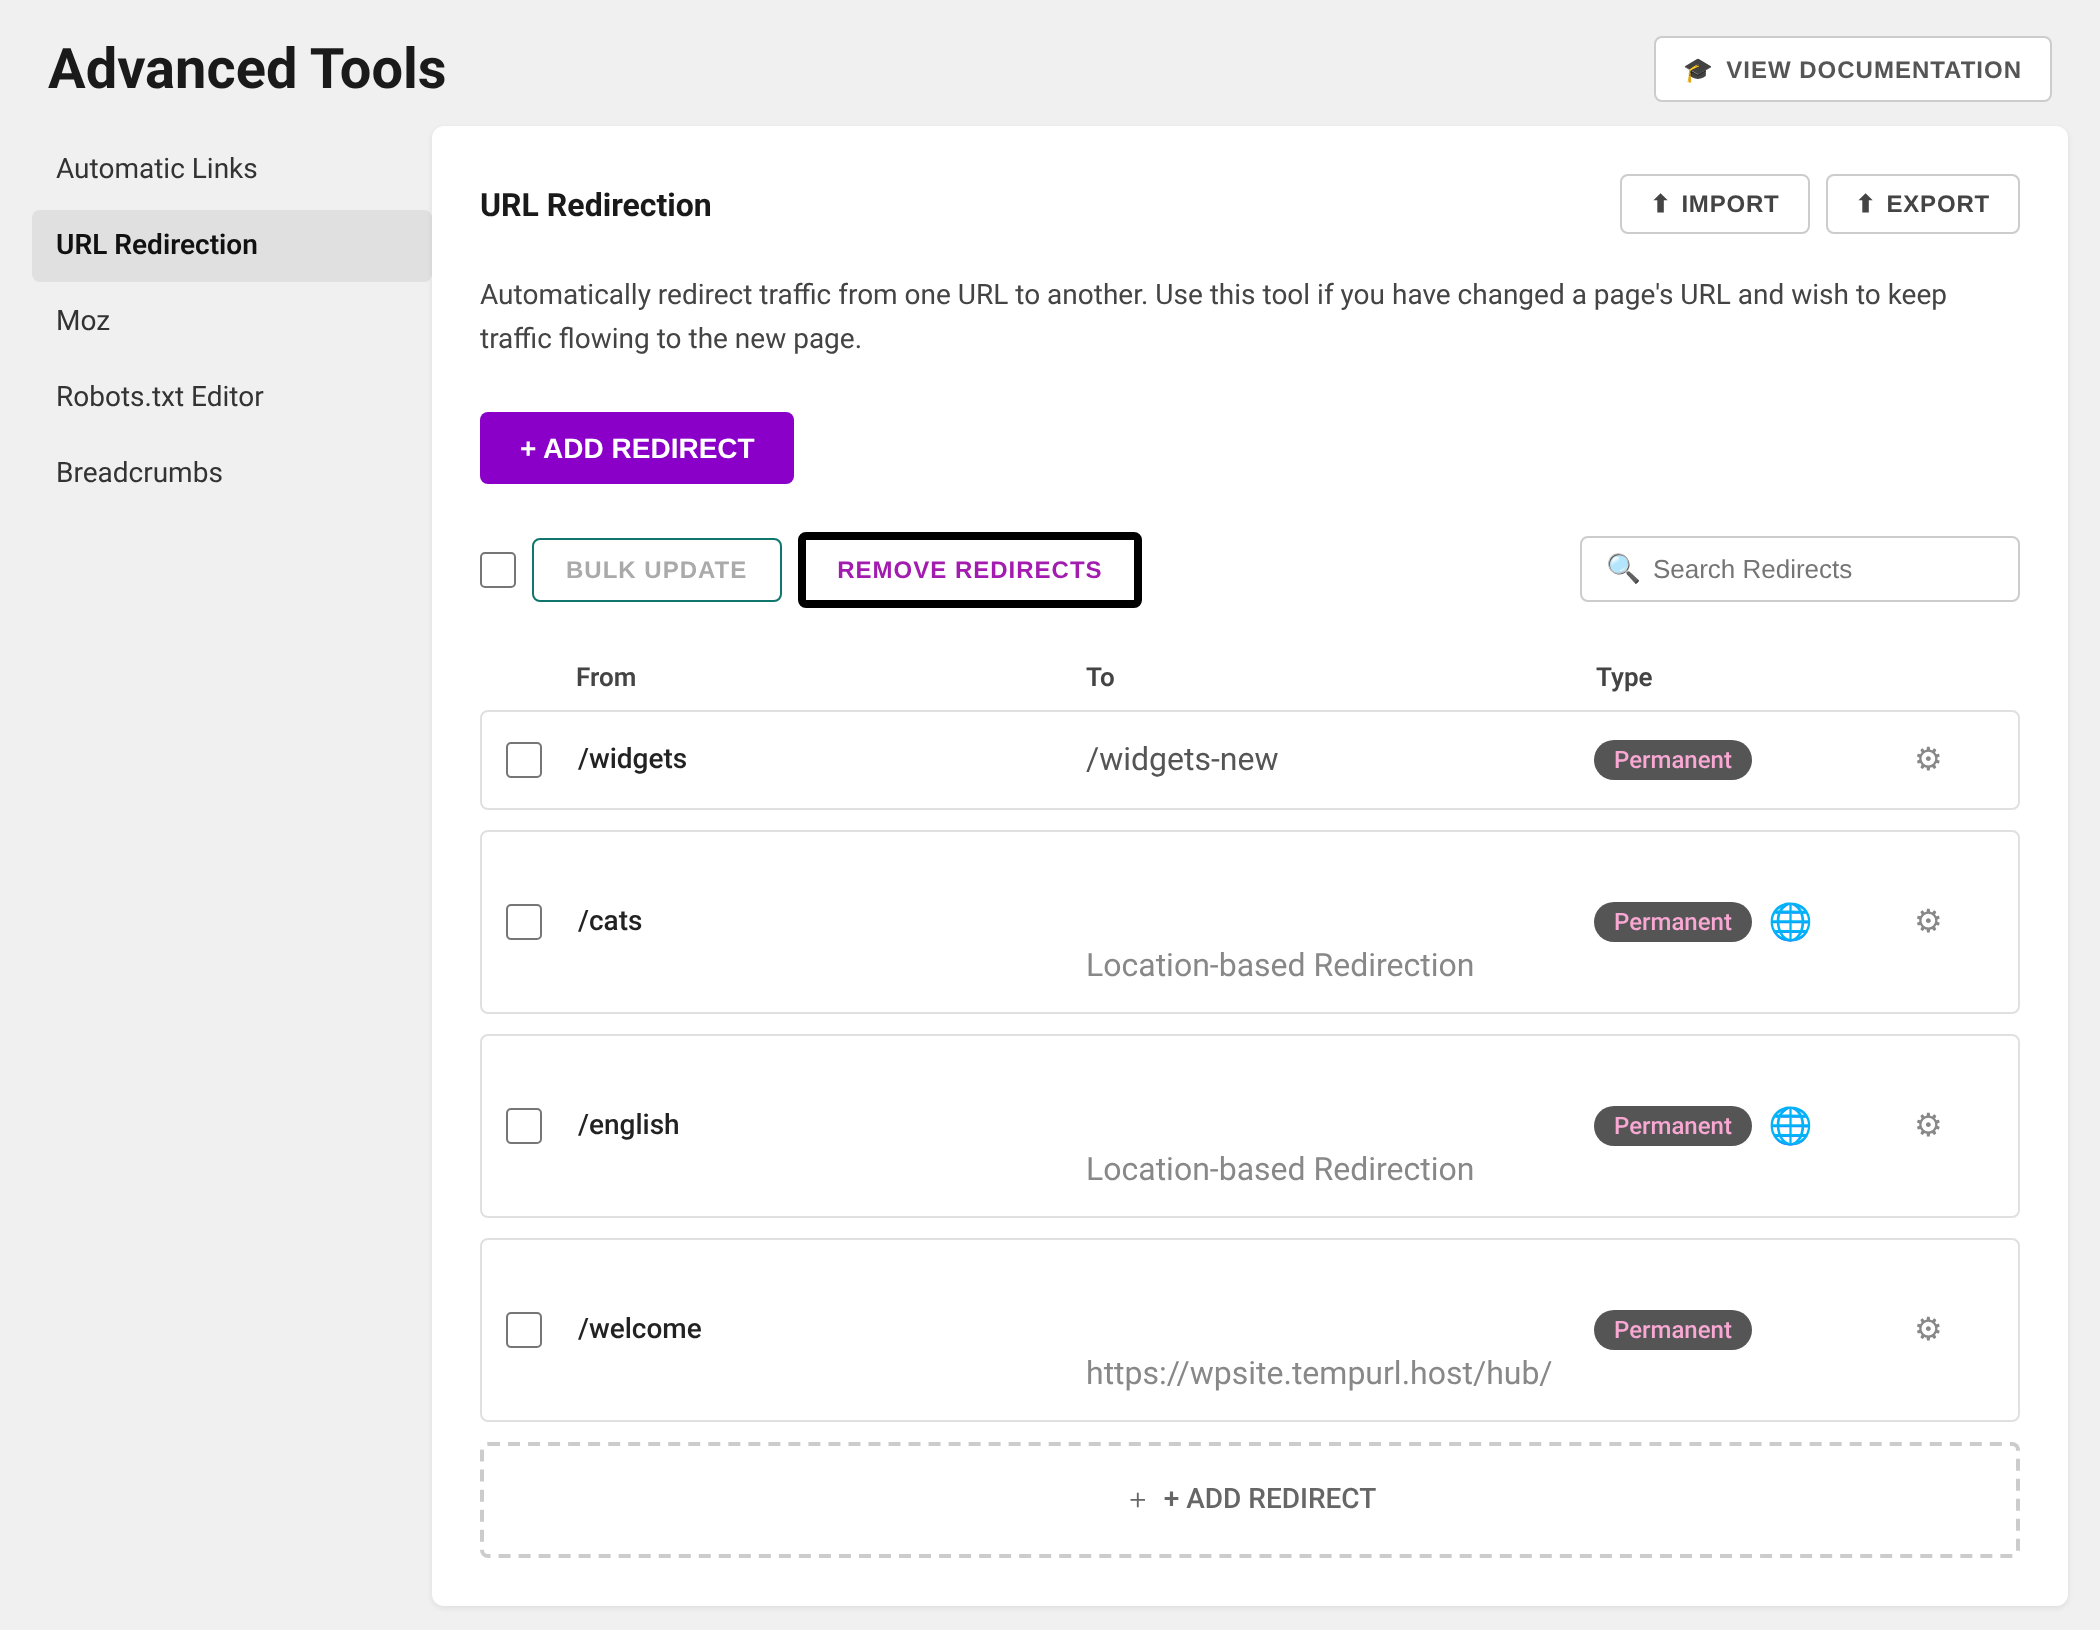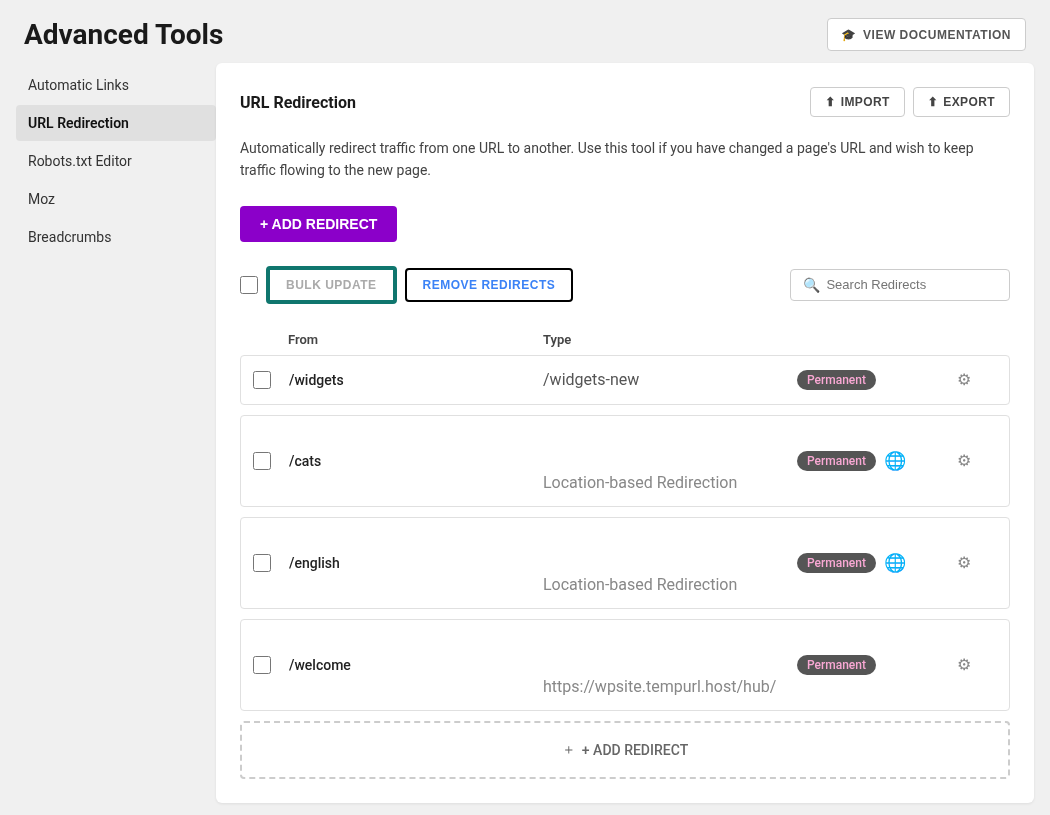--- a/index.html
+++ b/index.html
@@ -136,35 +136,35 @@
       justify-content: space-between;
       margin-top: 24px;
       margin-bottom: 20px;
     }
     .toolbar-left {
       display: flex;
       align-items: center;
       gap: 8px;
     }
     .bulk-update-btn {
-      border: 4px solid #0f766e;
+      border: 1px solid #0f766e;
       background: #fff;
       color: #aaa;
       font-size: 12px;
       font-weight: 600;
       padding: 8px 16px;
       border-radius: 4px;
       cursor: pointer;
       letter-spacing: 0.5px;
       text-transform: uppercase;
     }
     .remove-redirects-btn {
-      border: 2px solid #000000;
-      background: #fff;
-      color: #3b82f6;
+      border: 4px solid #000000;
+      background: #fff;
+      color: #a21caf;
       font-size: 12px;
       font-weight: 600;
       padding: 8px 16px;
       border-radius: 4px;
       cursor: pointer;
       letter-spacing: 0.5px;
       text-transform: uppercase;
     }
     .search-box {
       display: flex;
@@ -284,22 +284,22 @@
     <span>VIEW DOCUMENTATION</span>
   </button>
 </div>
 
 <div class="main-layout">
 
   <nav class="sidebar">
     <div id="sidebar-items-container">
         <div class="sidebar-item">Automatic Links</div>
         <div class="sidebar-item active">URL Redirection</div>
+        <div class="sidebar-item">Moz</div>
         <div class="sidebar-item">Robots.txt Editor</div>
-        <div class="sidebar-item">Moz</div>
         <div class="sidebar-item">Breadcrumbs</div>
       </div>
   </nav>
 
   <main class="content">
 
     <div class="section-header">
       <span class="section-title">URL Redirection</span>
       <div class="header-actions">
         <button class="import-btn">
@@ -327,20 +327,21 @@
       </div>
       <div class="search-box">
         <span class="search-icon">🔍</span>
         <input type="text" class="search-input" placeholder="Search Redirects" style="">
       </div>
     </div>
 
     <div class="table-header">
       <div></div>
       <div>From</div>
+      <div>To</div>
       <div>Type</div>
       <div></div>
     </div>
 
     <div id="redirect-rows">
         <div class="redirect-row">
           <input type="checkbox" class="redirect-row-checkbox" style="">
           <div class="redirect-from">/widgets</div>
           <div class="redirect-to">/widgets-new</div>
           <div class="redirect-type-col">

